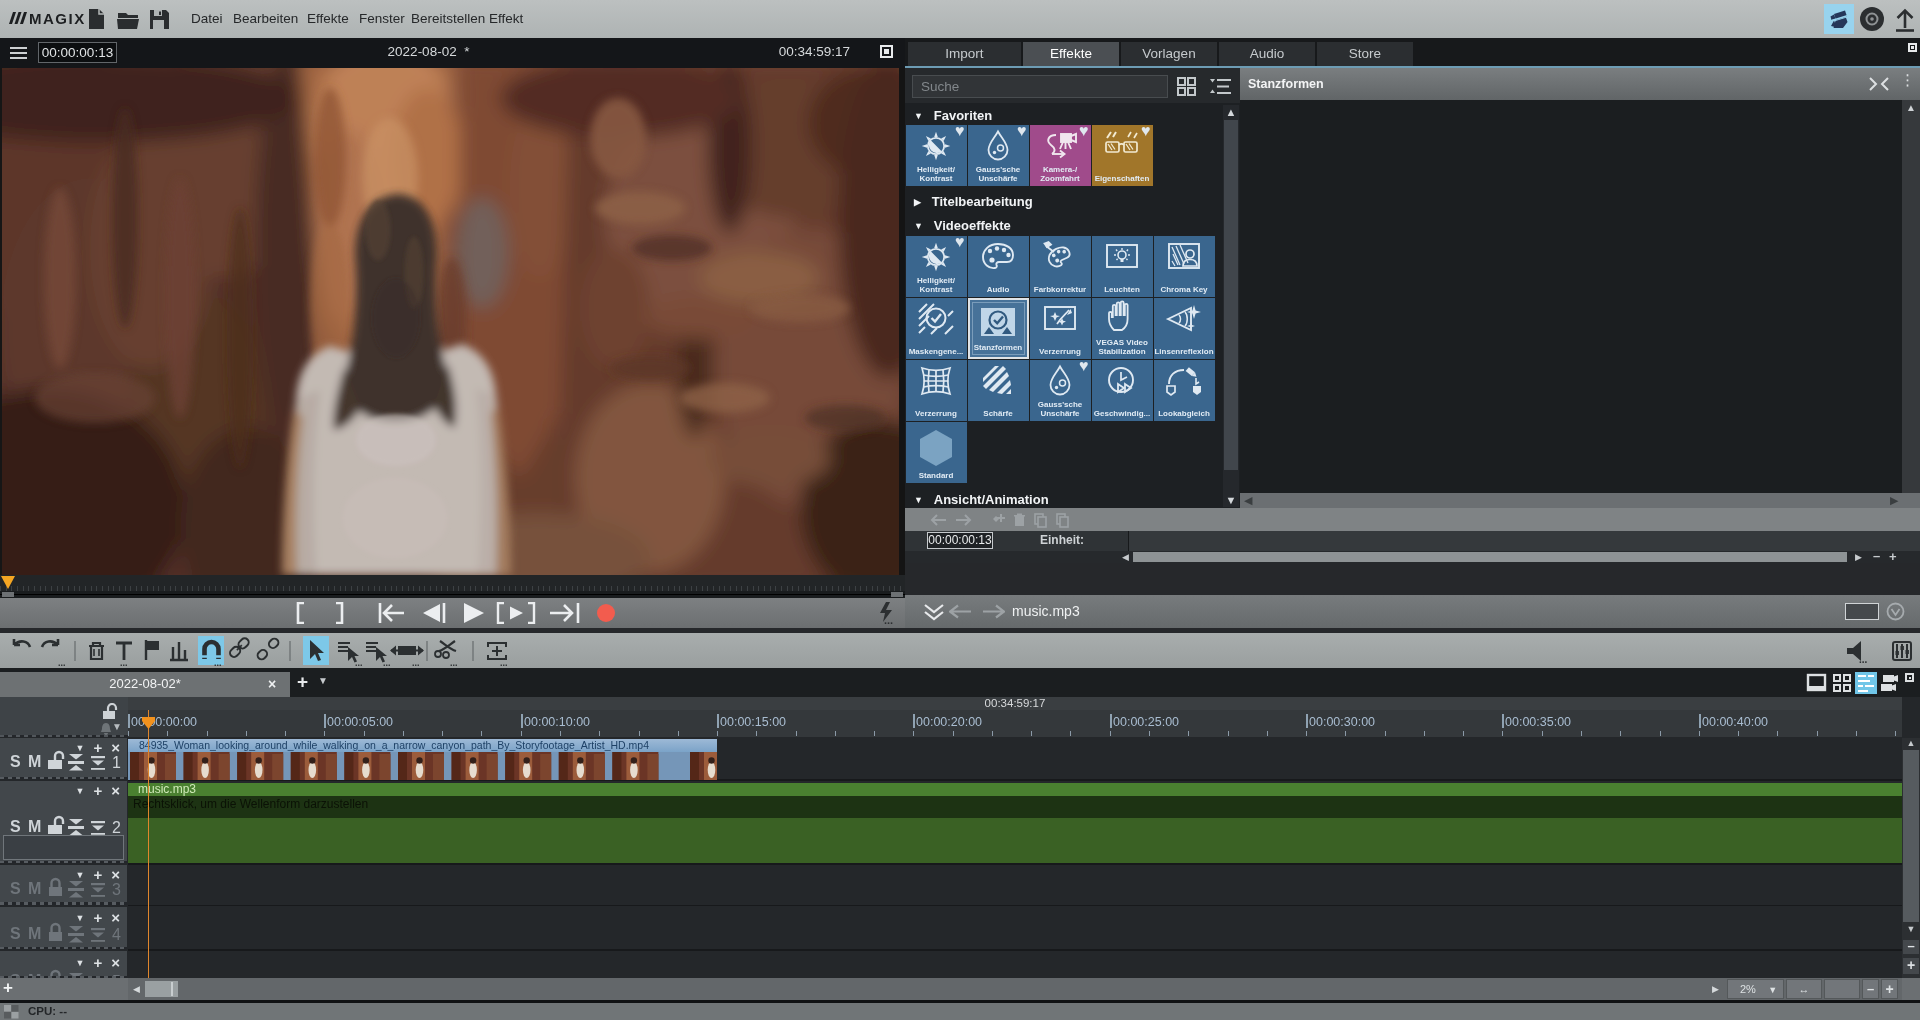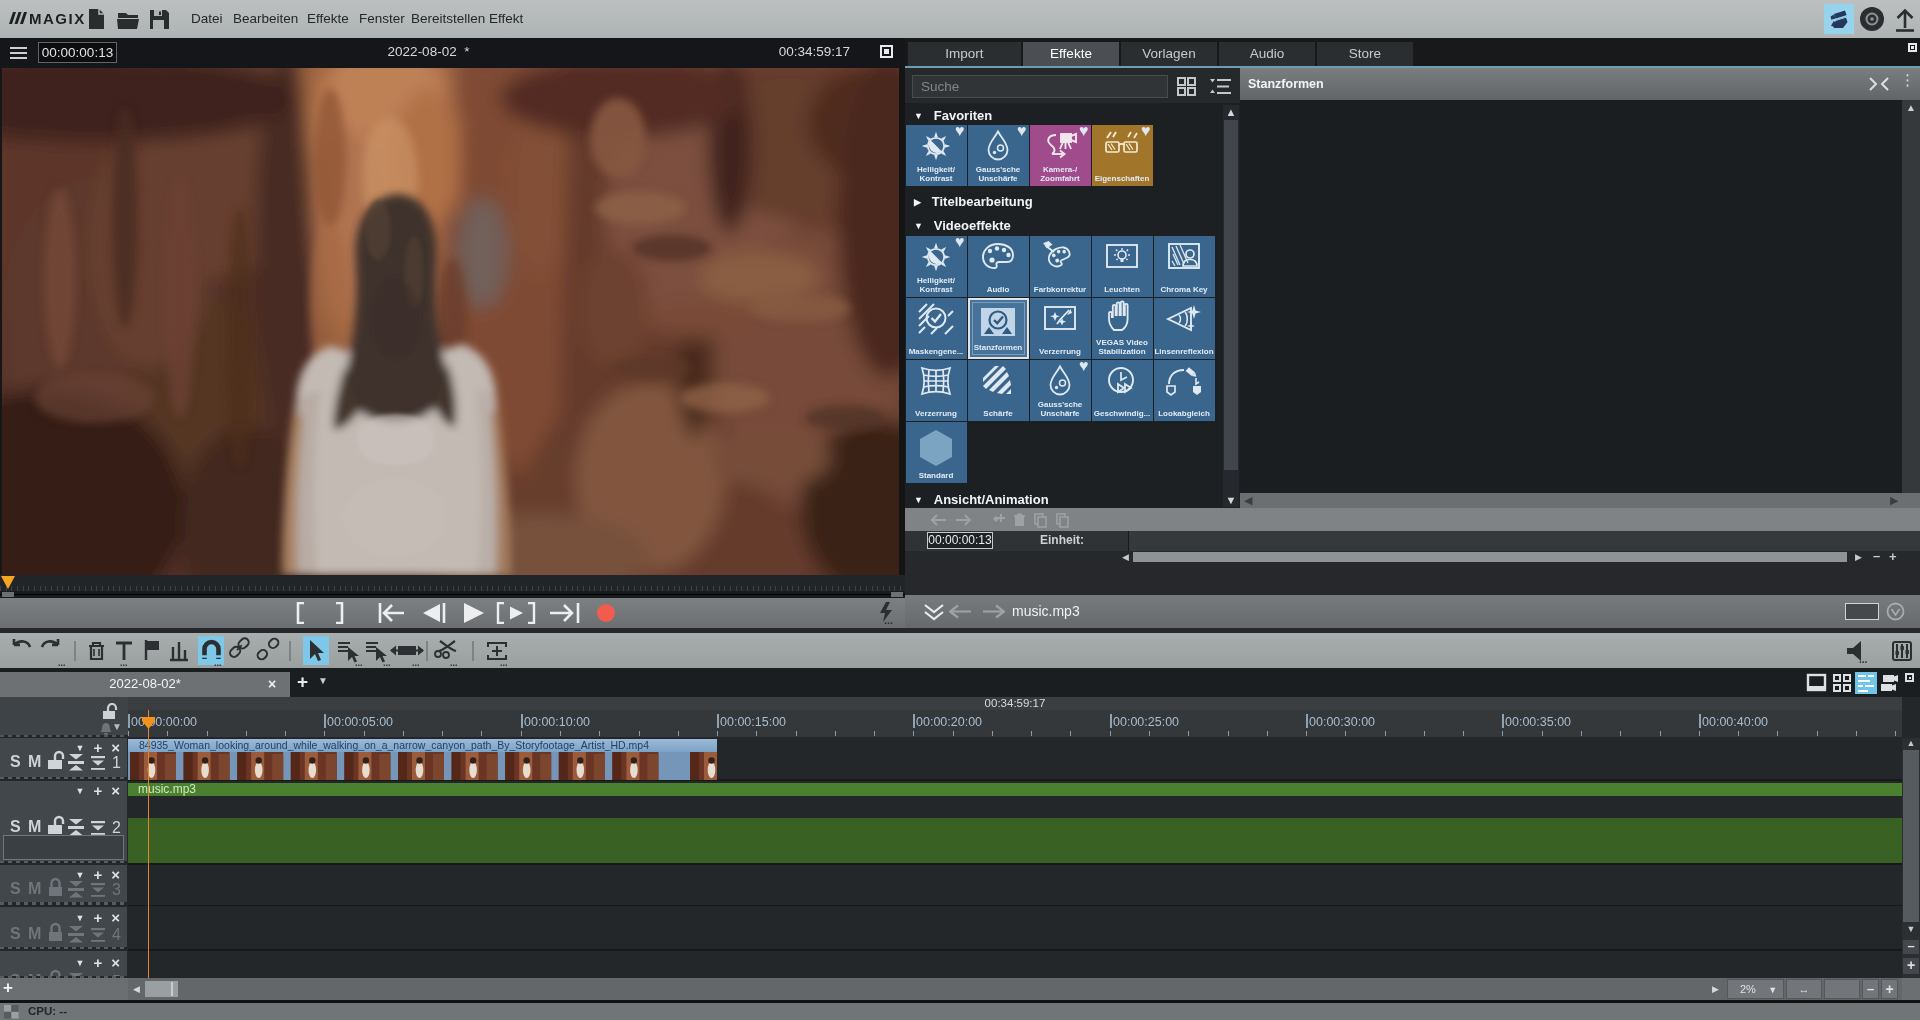--- a/index.html
+++ b/index.html
@@ -842,20 +842,21 @@
           <use href="#th" x="323.6"></use>
           <use href="#th" x="377.2"></use>
           <use href="#th" x="430.8"></use>
           <use href="#th" x="484.4"></use>
           <use href="#th" x="562"></use>
         </svg>
     </div>
 
     <div class="abs" style="left:128px;top:86px;width:1774px;height:80px">
       <div class="abs" style="left:0;top:0;width:1774px;height:13px;background:#4a8030;font-size:12px;color:#cfeab8;padding-left:10px;line-height:13px">music.mp3</div>
+      <div class="abs" style="left:0;top:13px;width:1774px;height:22px;background:#1d3313;font-size:12px;color:#0b1206;padding-left:5px;line-height:17px">Rechtsklick, um die Wellenform darzustellen</div>
       <div class="abs" style="left:0;top:35px;width:1774px;height:45px;background:#3a6124"></div>
     </div>
 
     <div class="abs" style="left:147.5px;top:13px;width:1.5px;height:268px;background:#e0862c"></div>
     <svg class="abs" style="left:141px;top:19px" width="15" height="14" viewBox="0 0 15 14">
         <path d="M1 1 H14 V5 L7.5 13 L1 5 Z" fill="#f2921e"></path>
       </svg>
 
     <div class="abs" style="left:1902px;top:41px;width:18px;height:240px;background:#2c2f32">
       <div class="abs" style="left:0;top:0;width:18px;text-align:center;color:#c6cacd;font-size:9px">▲</div>

